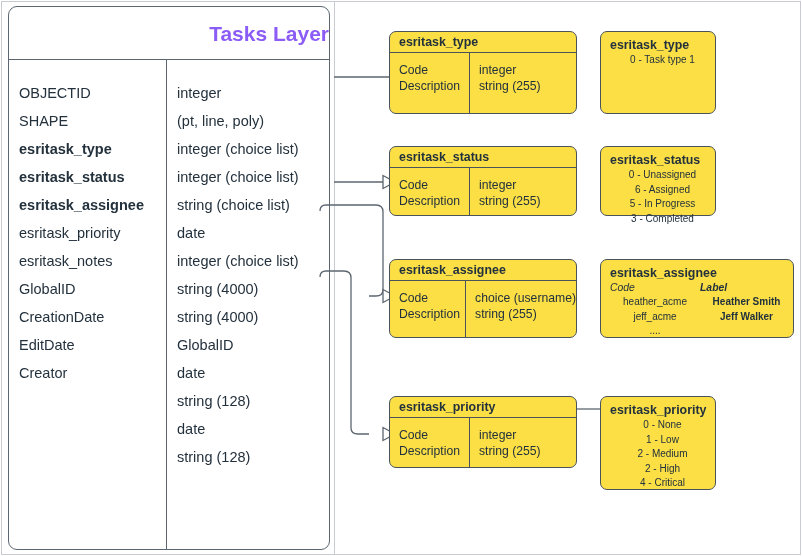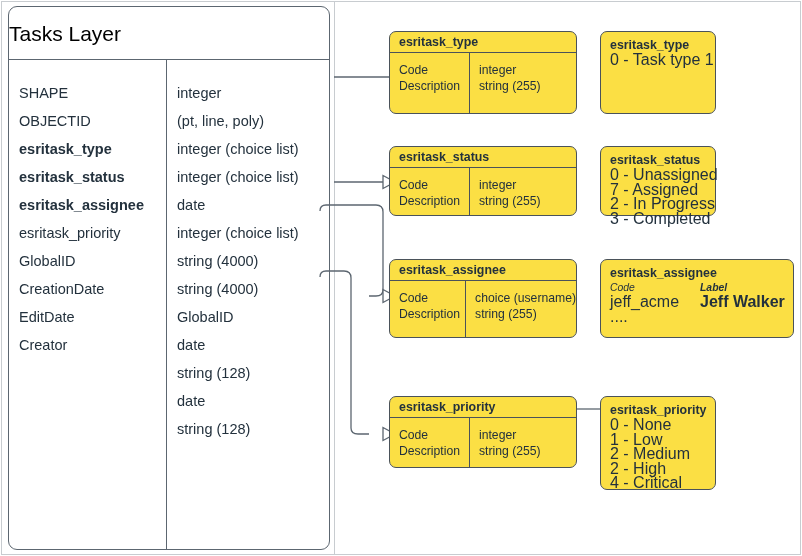--- a/index.html
+++ b/index.html
@@ -27,25 +27,26 @@
   .entity{
     position:absolute;left:8px;top:6px;width:322px;height:544px;
     background:#ffffff;
     border:1.3px solid #5c6670;
     border-radius:9px;
     box-sizing:border-box;
     overflow:hidden;
   }
   .entity-title{
     height:53px;line-height:53px;
-    text-align:left;
+    text-align:right;
     font-size:21px;
-    color:#000000;
+    color:#8b5cf6;
     border-bottom:1.3px solid #5c6670;
     box-sizing:border-box;
+    font-weight:bold;
   }
   .entity-body{
     position:absolute;left:0;top:53px;right:0;bottom:0;
     display:flex;
   }
   .col-left{
     width:158px;
     border-right:1.3px solid #5c6670;
     box-sizing:border-box;
     padding:19px 0 0 10px;
@@ -102,21 +103,21 @@
     border-radius:7px;
     box-sizing:border-box;
     padding:5px 0 0 9px;
     color:#23313d;
   }
   .vbox-title{
     font-size:12.4px;font-weight:bold;line-height:16px;
     white-space:nowrap;
   }
   .vbox-line{
-    font-size:16px;line-height:14.6px;white-space:nowrap;
+    font-size:10px;line-height:14.6px;white-space:nowrap;text-align:center;
   }
   .vb-cols{display:flex;}
   .vb-c1{width:90px;}
   .vb-c2{flex:1;font-weight:bold;}
   .vb-hdr{font-size:10.4px;font-style:italic;line-height:14px;}
 
   svg.links{position:absolute;left:0;top:0;width:802px;height:556px;
     pointer-events:none;overflow:visible;}
   svg.links path,svg.links line{fill:none;stroke:#5c6670;stroke-width:1.3;}
   svg.links polygon{fill:#ffffff;stroke:#5c6670;stroke-width:1.3;}
@@ -126,36 +127,38 @@
 
 <div id="canvas">
 
   <div class="outer-frame"></div>
   <div class="mid-divider"></div>
 
   <div class="entity">
     <div class="entity-title">Tasks Layer</div>
     <div class="entity-body">
       <div class="col-left">
+        <div class="frow">OBJECTID</div>
         <div class="frow">SHAPE</div>
-        <div class="frow">OBJECTID</div>
         <div class="frow bold">esritask_type</div>
         <div class="frow bold">esritask_status</div>
         <div class="frow bold">esritask_assignee</div>
         <div class="frow">esritask_priority</div>
+        <div class="frow">esritask_notes</div>
         <div class="frow">GlobalID</div>
         <div class="frow">CreationDate</div>
         <div class="frow">EditDate</div>
         <div class="frow">Creator</div>
       </div>
       <div class="col-right">
         <div class="frow">integer</div>
         <div class="frow">(pt, line, poly)</div>
         <div class="frow">integer (choice list)</div>
         <div class="frow">integer (choice list)</div>
+        <div class="frow">string (choice list)</div>
         <div class="frow">date</div>
         <div class="frow">integer (choice list)</div>
         <div class="frow">string (4000)</div>
         <div class="frow">string (4000)</div>
         <div class="frow">GlobalID</div>
         <div class="frow">date</div>
         <div class="frow">string (128)</div>
         <div class="frow">date</div>
         <div class="frow">string (128)</div>
       </div>
@@ -235,30 +238,34 @@
   </div>
 
   <div class="vbox" style="left:600px;top:31px;width:116px;height:83px;">
     <div class="vbox-title">esritask_type</div>
     <div class="vbox-line">0 - Task type 1</div>
   </div>
 
   <div class="vbox" style="left:600px;top:146px;width:116px;height:70px;">
     <div class="vbox-title">esritask_status</div>
     <div class="vbox-line">0 - Unassigned</div>
-    <div class="vbox-line">7 - Assigned</div>
-    <div class="vbox-line">2 - In Progress</div>
+    <div class="vbox-line">6 - Assigned</div>
+    <div class="vbox-line">5 - In Progress</div>
     <div class="vbox-line">3 - Completed</div>
   </div>
 
   <div class="vbox" style="left:600px;top:259px;width:194px;height:79px;">
     <div class="vbox-title">esritask_assignee</div>
     <div class="vb-cols">
       <div class="vb-c1 vb-hdr">Code</div>
       <div class="vb-c2 vb-hdr">Label</div>
+    </div>
+    <div class="vb-cols">
+      <div class="vb-c1 vbox-line">heather_acme</div>
+      <div class="vb-c2 vbox-line">Heather Smith</div>
     </div>
     <div class="vb-cols">
       <div class="vb-c1 vbox-line">jeff_acme</div>
       <div class="vb-c2 vbox-line">Jeff Walker</div>
     </div>
     <div class="vb-cols">
       <div class="vb-c1 vbox-line">....</div>
       <div class="vb-c2 vbox-line"></div>
     </div>
   </div>

